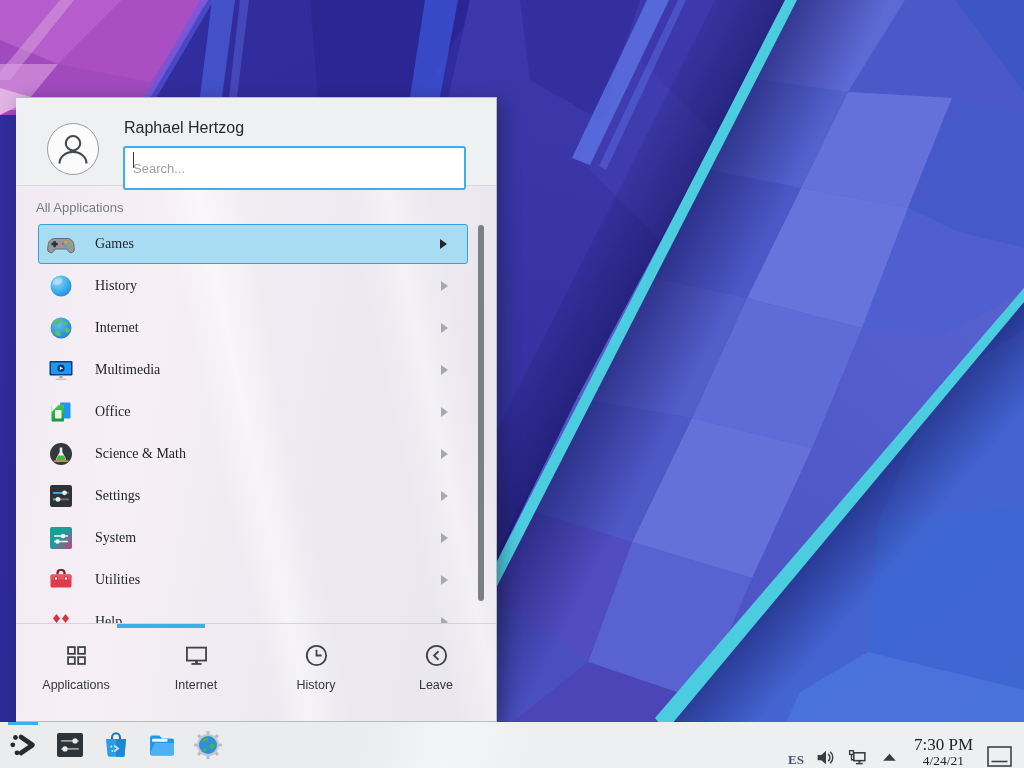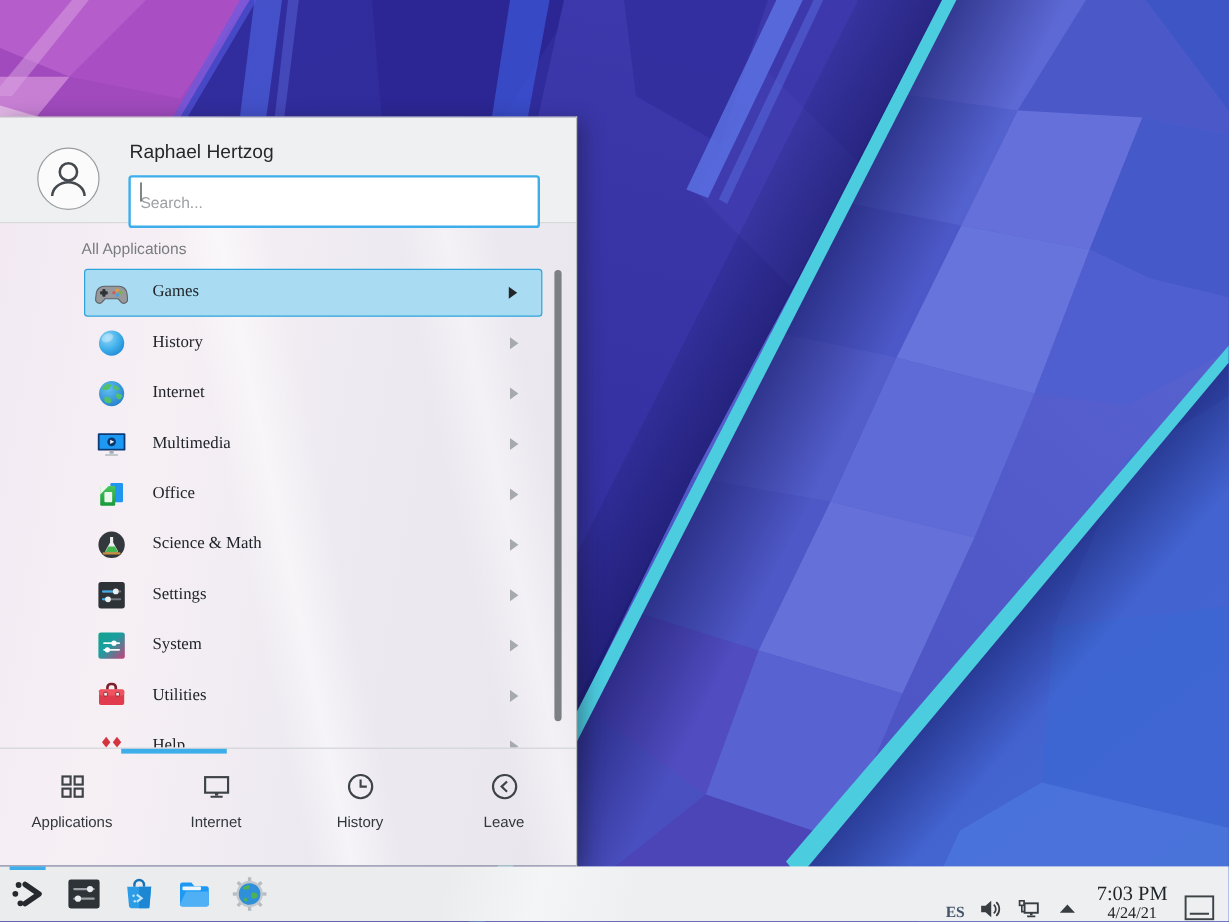--- a/index.html
+++ b/index.html
@@ -2,40 +2,40 @@
 <html><head>
 <meta charset="utf-8">
 <style>
   * { margin:0; padding:0; box-sizing:border-box; }
   html,body { width:1024px; height:768px; overflow:hidden; }
   body { font-family:"Liberation Sans","DejaVu Sans",sans-serif; position:relative; background:#2e2b98; }
   #screen { position:absolute; inset:0; width:1024px; height:768px; overflow:hidden; }
   #wallpaper { position:absolute; left:0; top:0; }
 
   
-  #menu { position:absolute; left:0; top:97px; width:481px; height:625px;
+  #menu { position:absolute; left:16px; top:97px; width:481px; height:625px;
     background:
       linear-gradient(78deg, rgba(255,255,255,0) 42%, rgba(255,255,255,.5) 48%, rgba(255,255,255,0) 55%),
       linear-gradient(78deg, rgba(255,255,255,0) 72%, rgba(255,255,255,.42) 79%, rgba(255,255,255,0) 86%),
       linear-gradient(100deg, #f2e9f2 0%, #f6f0f5 30%, #ece9f0 62%, #e9e6ed 100%);
     border:1px solid #b9bbbd; border-left:none;
     box-shadow:6px 4px 16px rgba(20,20,40,.38); }
   .menu-header { position:absolute; top:0; left:0; right:0; height:88px; background:#eff0f1;
     border-bottom:1px solid #d8d9da; }
   .avatar { position:absolute; left:31px; top:25px; width:52px; height:52px; border-radius:50%;
     border:1px solid #9a9ea1; background:#fbfbfc; }
   .user-name { position:absolute; left:108px; top:21px; font-size:16px; color:#26292c; }
   .search-wrap { position:absolute; left:107px; top:48px; width:343px; height:44px; }
   .search-wrap input { width:100%; height:100%; border:2px solid #3daee9; border-radius:3px;
     background:#ffffff; padding:0 8px; font-size:13px; color:#2a2e32; outline:none;
     font-family:"Liberation Sans","DejaVu Sans",sans-serif; }
   .search-wrap input::placeholder { color:#9da1a5; opacity:1; }
   .text-caret { position:absolute; left:10px; top:6px; width:1px; height:16px; background:#31363b; }
 
-  .list-viewport { position:absolute; top:89px; bottom:98px; left:0; right:0; overflow:hidden;margin-left:48px; }
+  .list-viewport { position:absolute; top:89px; bottom:98px; left:0; right:0; overflow:hidden; }
   .section-label { position:absolute; top:13px; left:20px; font-size:13px; color:#797d80; }
   .category-list { position:absolute; top:37px; left:0; right:0; }
   .category-item { position:relative; height:40px; margin:0 28px 2px 22px; border-radius:3px;
     display:flex; align-items:center; cursor:default; }
   .category-item.selected { background:#a9dcf3; border:1px solid #2fa3db; }
   .cat-icon { width:28px; height:28px; margin-left:9px; flex:0 0 28px; }
   .category-item.selected .cat-icon { margin-left:8px; }
   .cat-label { margin-left:20px; font-size:14px; color:#212529;font-family:Liberation Serif, serif; }
   .cat-arrow { position:absolute; right:20px; top:50%; transform:translateY(-50%);
     width:0; height:0; border-top:5px solid transparent; border-bottom:5px solid transparent;
@@ -513,21 +513,21 @@
             <svg>
               <use href="#sym-network-icon"></use>
             </svg>
           </span></span>
       <span class="tray-icon tray-arrow">
         <svg>
             <use href="#sym-expand-tray-icon"></use>
           </svg>
       </span>
       <div class="clock">
-        <span class="time">7:03 PM</span>
+        <span class="time">7:30 PM</span>
         <span class="date">4/24/21</span>
       </div>
       <div class="show-desktop">
         <svg>
             <use href="#sym-show-desktop-icon"></use>
           </svg>
       </div>
     </div>
   </div>
 </div>

